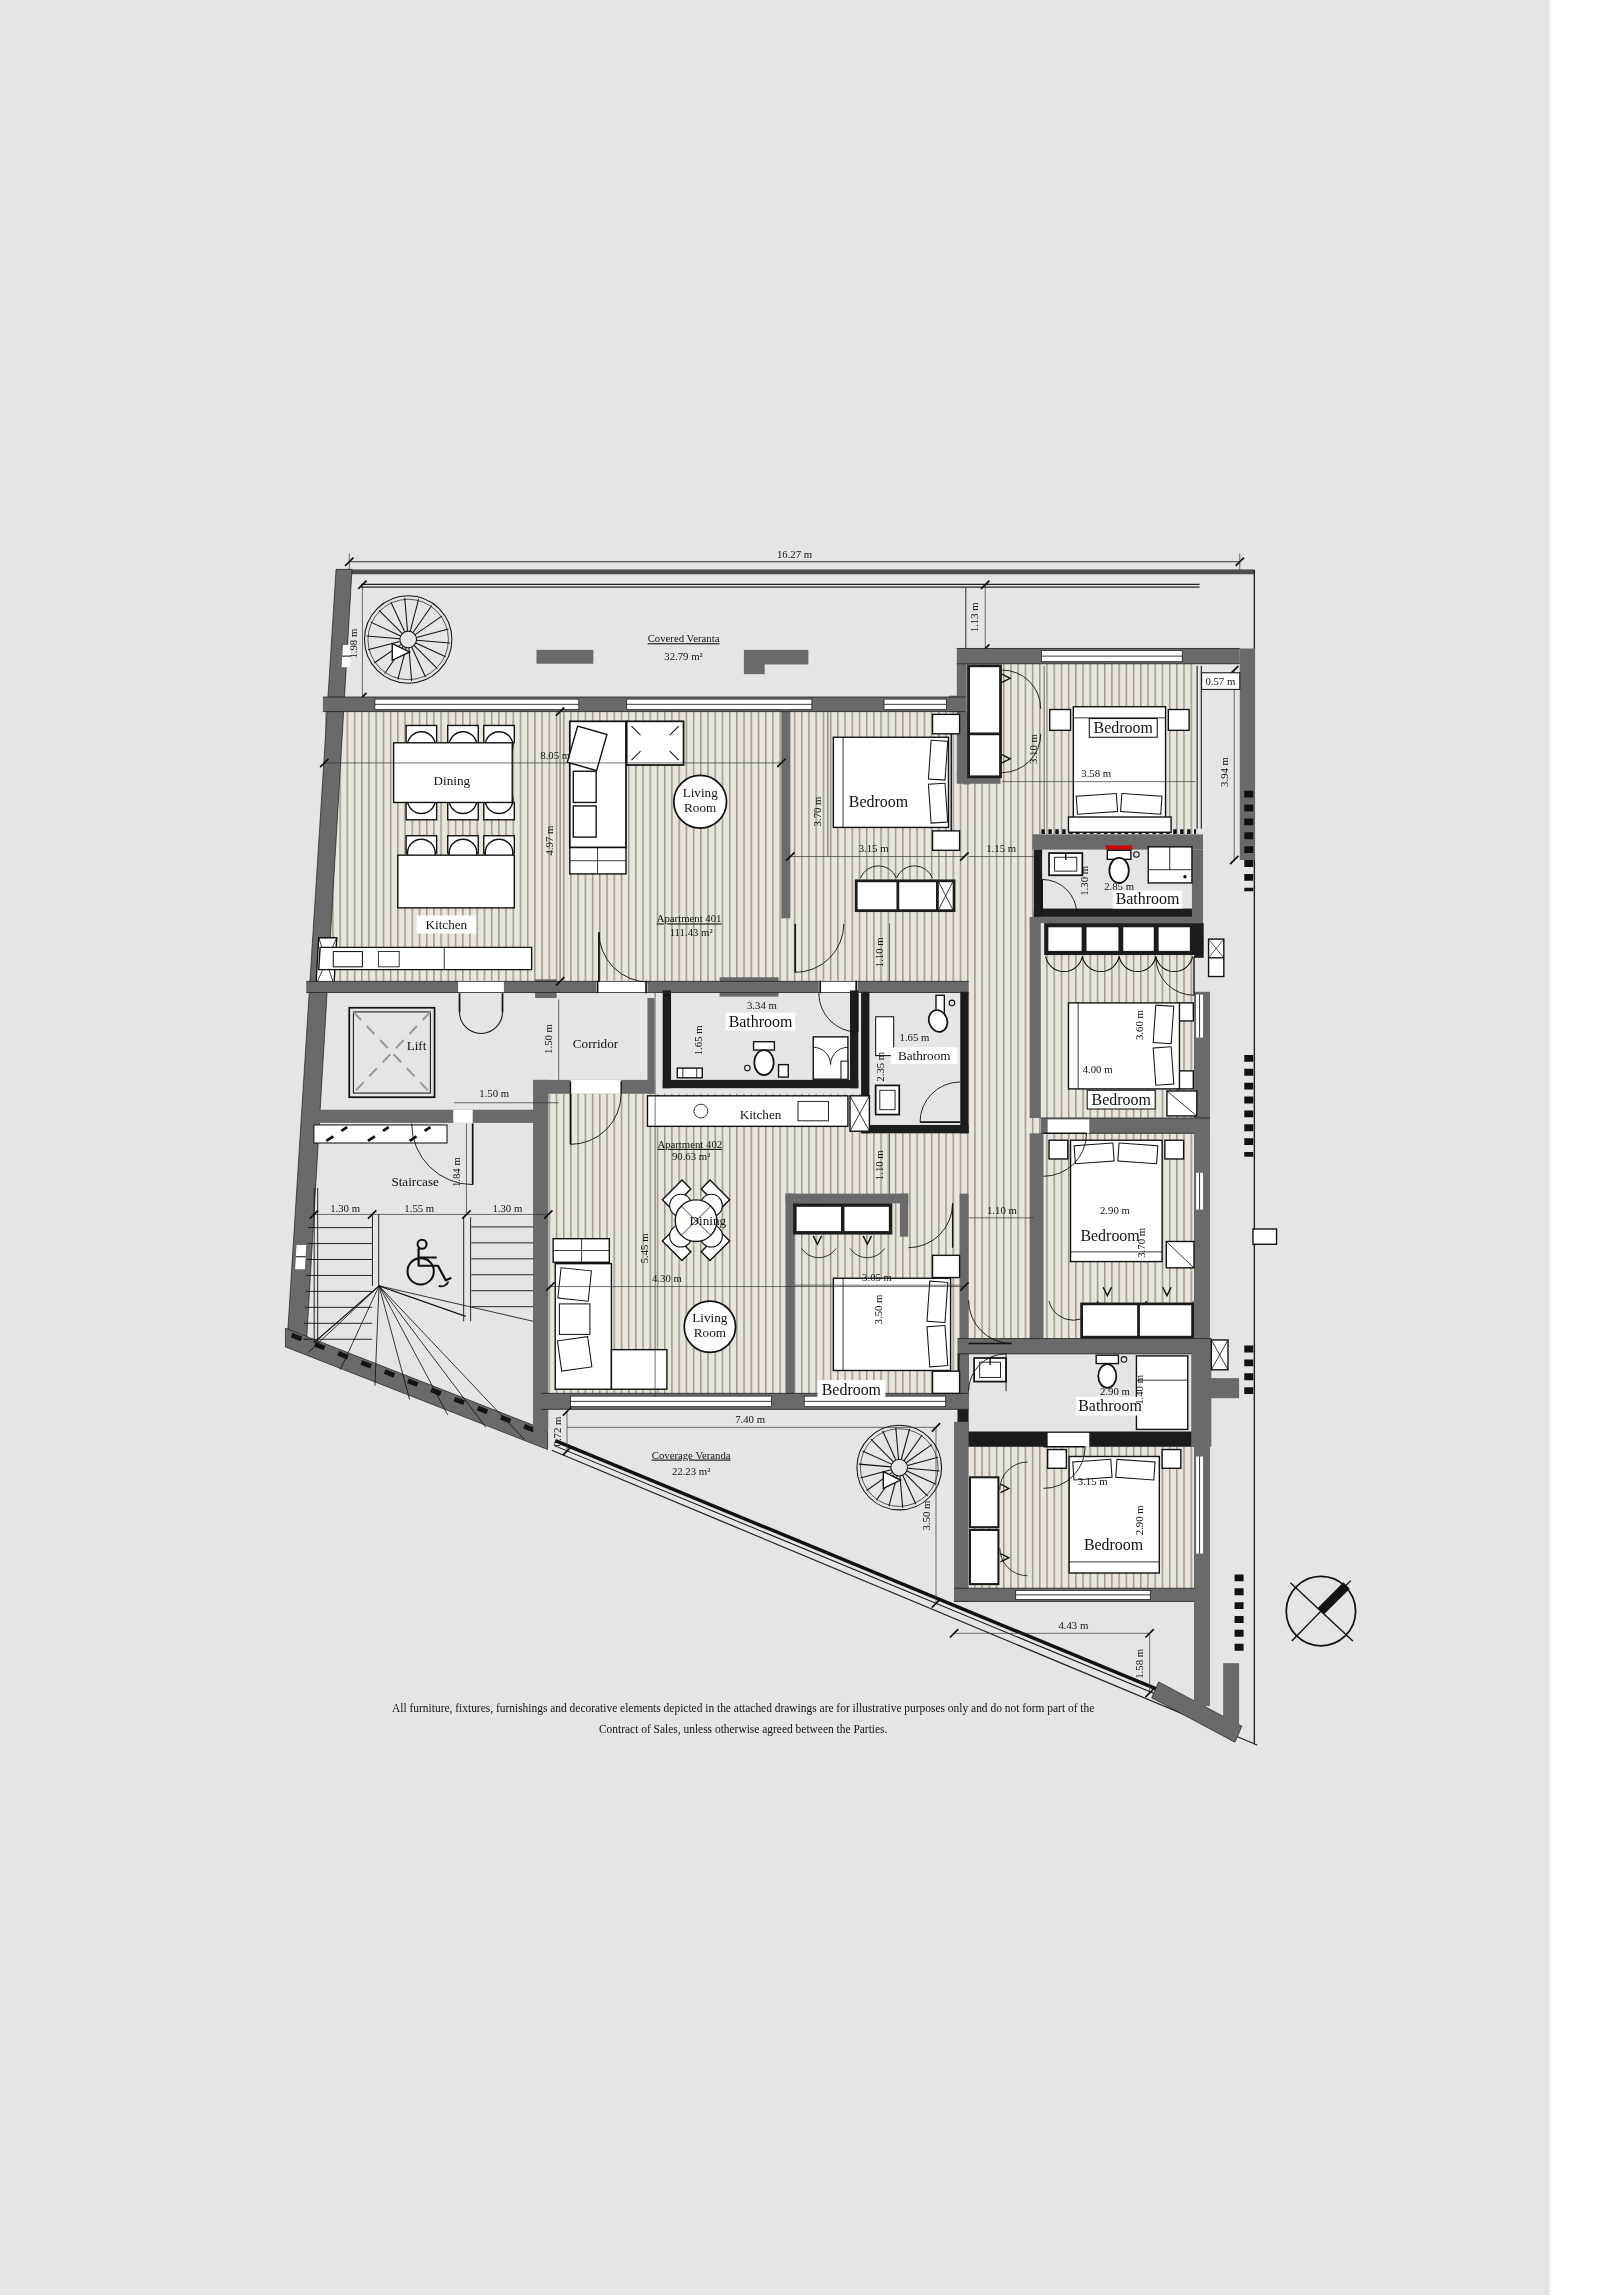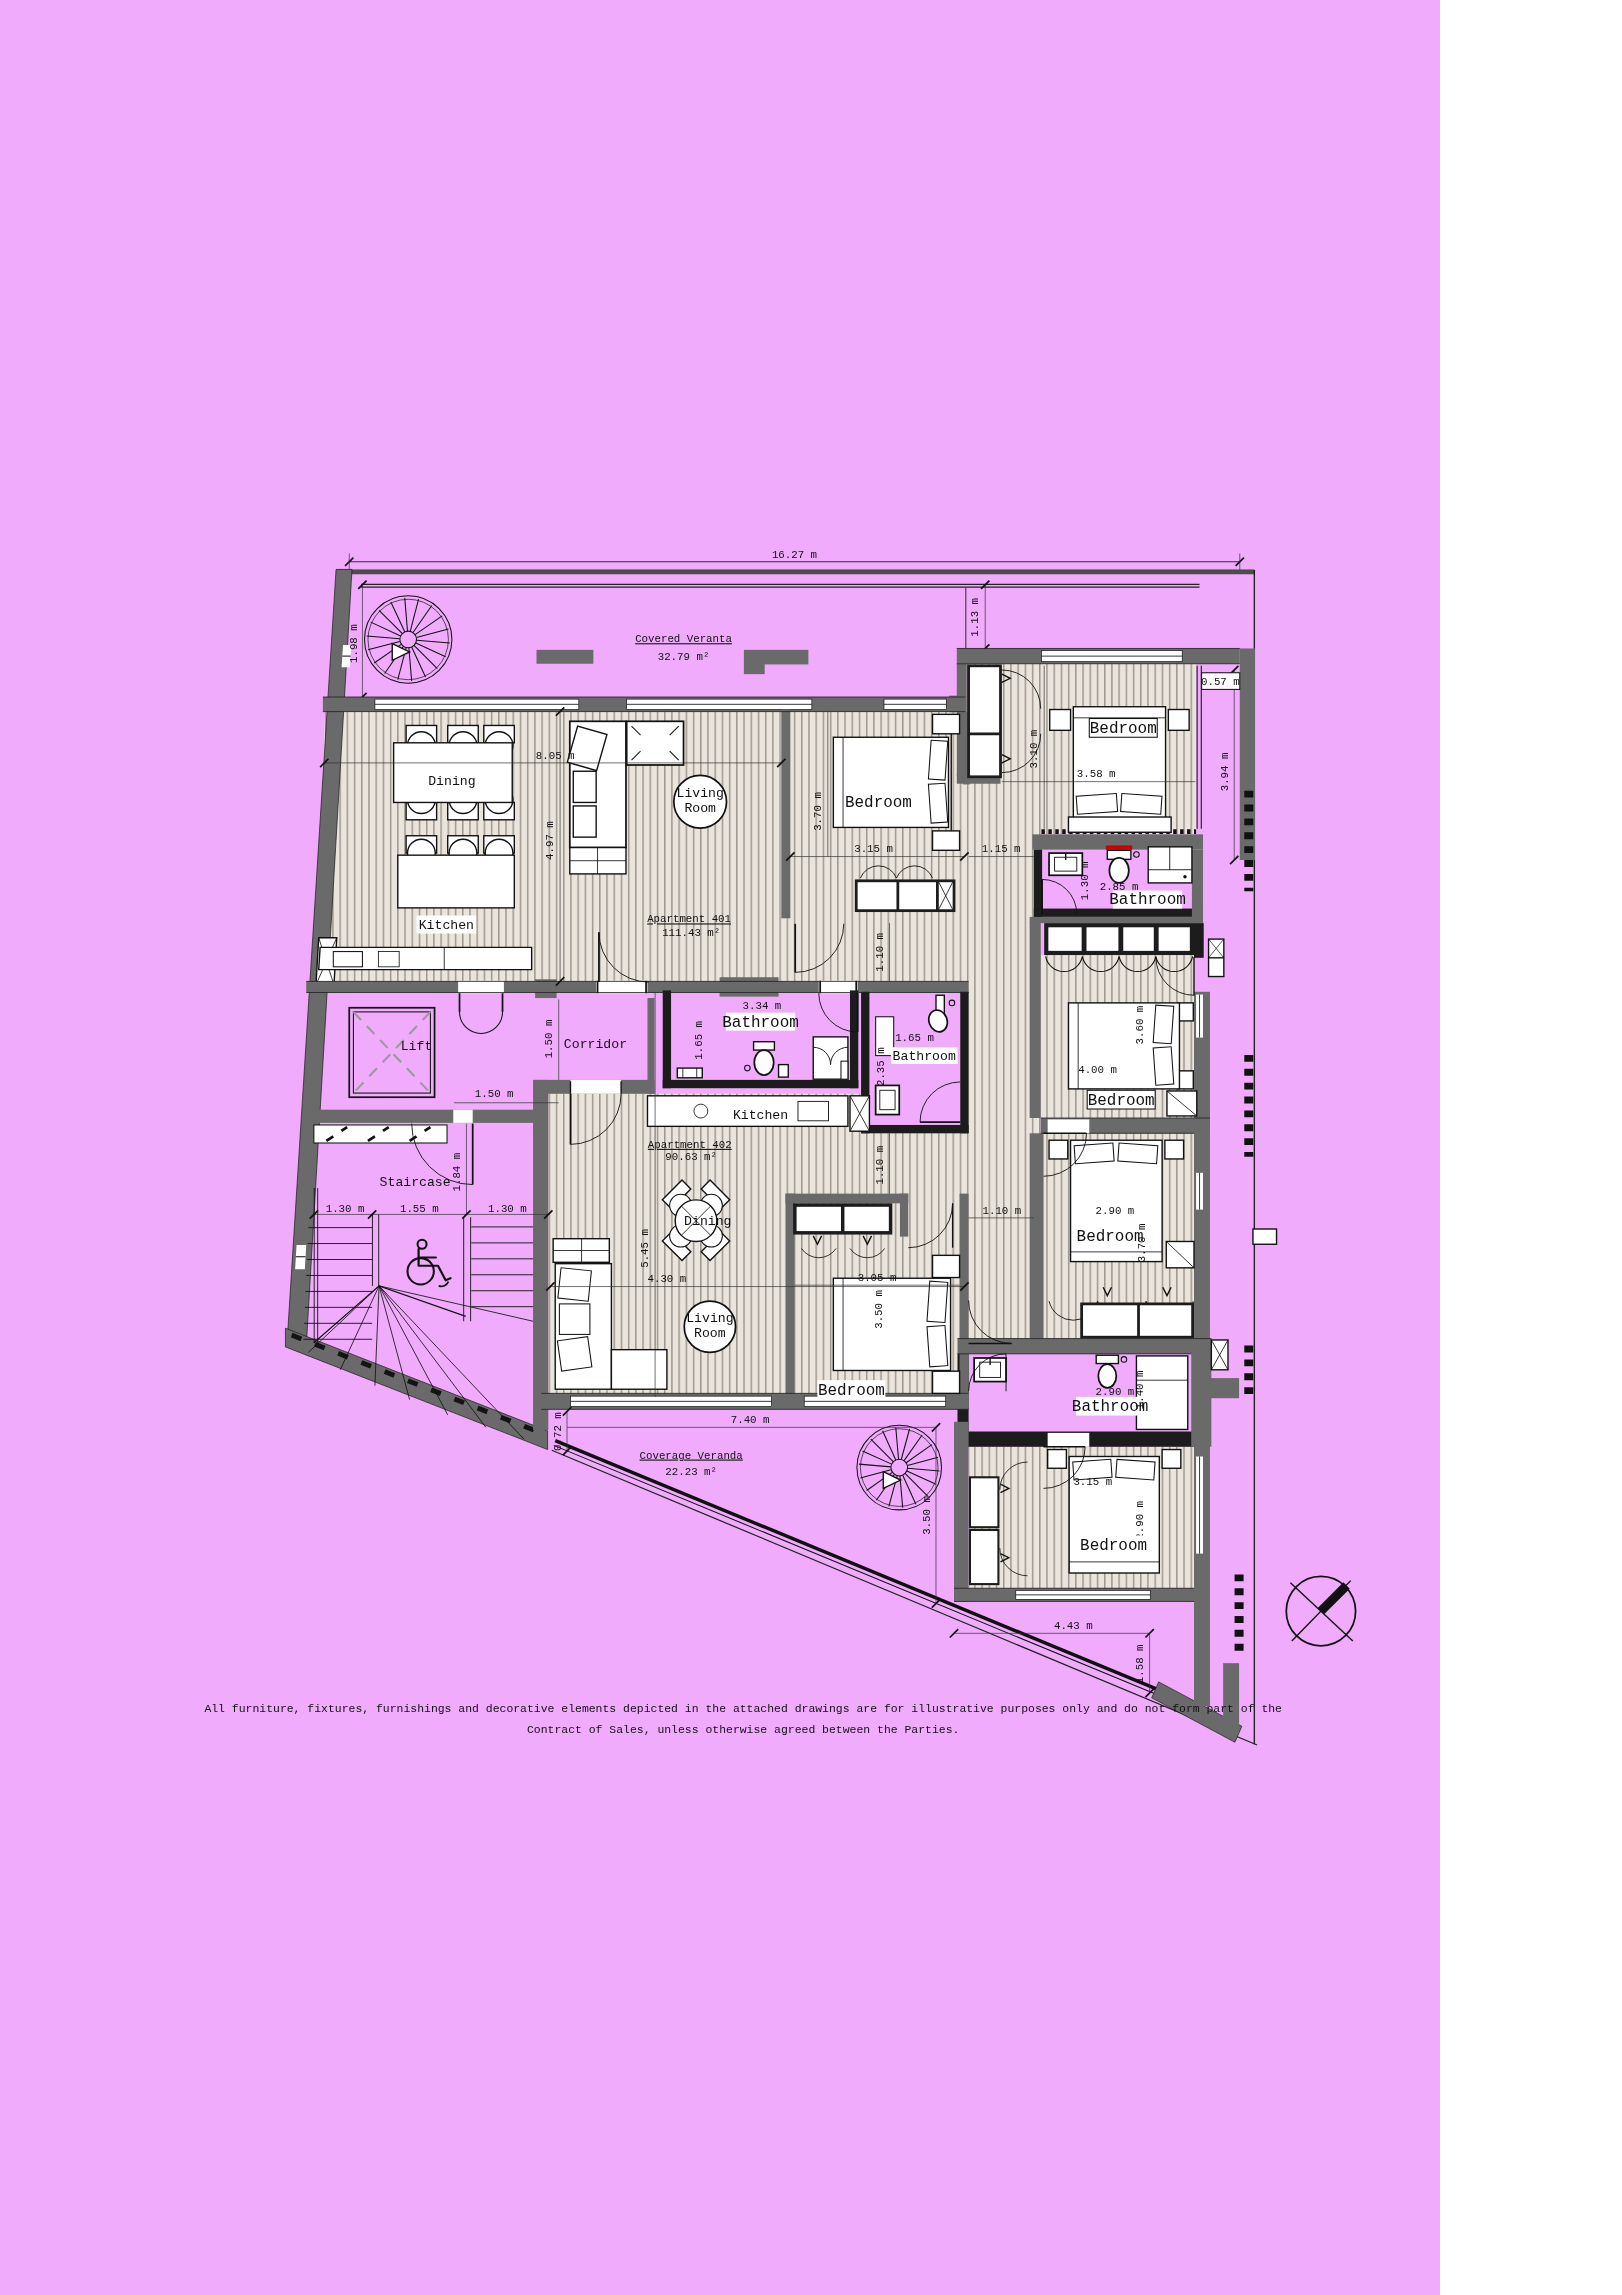--- a/index.html
+++ b/index.html
@@ -1,15 +1,15 @@
 <!DOCTYPE html>
 <html style="font-size:11px"><head><meta charset="utf-8">
 <style>
 html,body{margin:0;padding:0;background:#fff;}
-#page{position:relative;width:1440px;height:2295px;background:#f0abfc;font-family:Liberation Mono, monospace;overflow:hidden;}
+#page{position:relative;width:1550px;height:2295px;background:#e5e5e5;font-family:Liberation Serif, serif;overflow:hidden;}
 svg{position:absolute;top:0;left:0;}
 text{fill:#111;}
 .dim{font-size:15.5px;}
 .room{font-size:19px;}
 .roombig{font-size:23px;}
 </style></head>
 <body>
 <div id="page">
 <svg width="1623" height="2295" viewBox="0 0 2339 3309">
 <defs>

